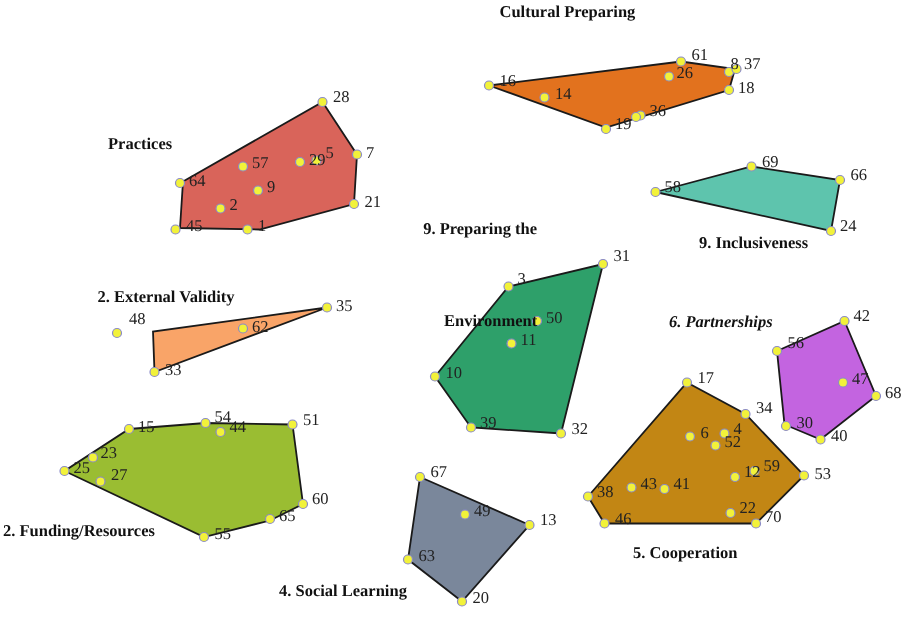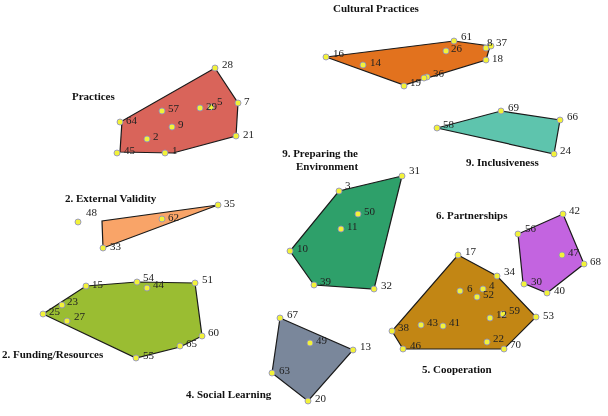--- a/index.html
+++ b/index.html
@@ -178,26 +178,26 @@
     </div>
     <div class="cluster-label" style="left: 2px; top: 348px;">
       <div>2. Funding/Resources</div>
     </div>
     <div class="cluster-label" style="left: 186px; top: 388px;">
       <div>4. Social Learning</div>
     </div>
     <div class="cluster-label" style="left: 422px; top: 363px;">
       <div>5. Cooperation</div>
     </div>
-    <div class="cluster-label" style="left: 436px; top: 209px;">
+    <div class="cluster-label" style="left: 446px; top: 209px; font-style: italic;">
       <div>6. Partnerships</div>
     </div>
     <div class="cluster-label" style="left: 466px; top: 156px;">
       <div>9. Inclusiveness</div>
     </div>
     <div class="cluster-label" style="left: 319px; top: 2px;">
-      <div style="padding-left: 14px;">Cultural Practices</div>
+      <div style="padding-left: 14px;">Cultural Preparing</div>
     </div>
     <div class="cluster-label" style="left: 282px; top: 147px; text-align: center;">
       <div>9. Preparing the</div>
-      <div style="padding-left: 14px;">Environment</div>
+      <div style="padding-left: 14px; margin-top: 48px;">Environment</div>
     </div>
   </div>
 
 </body></html>

